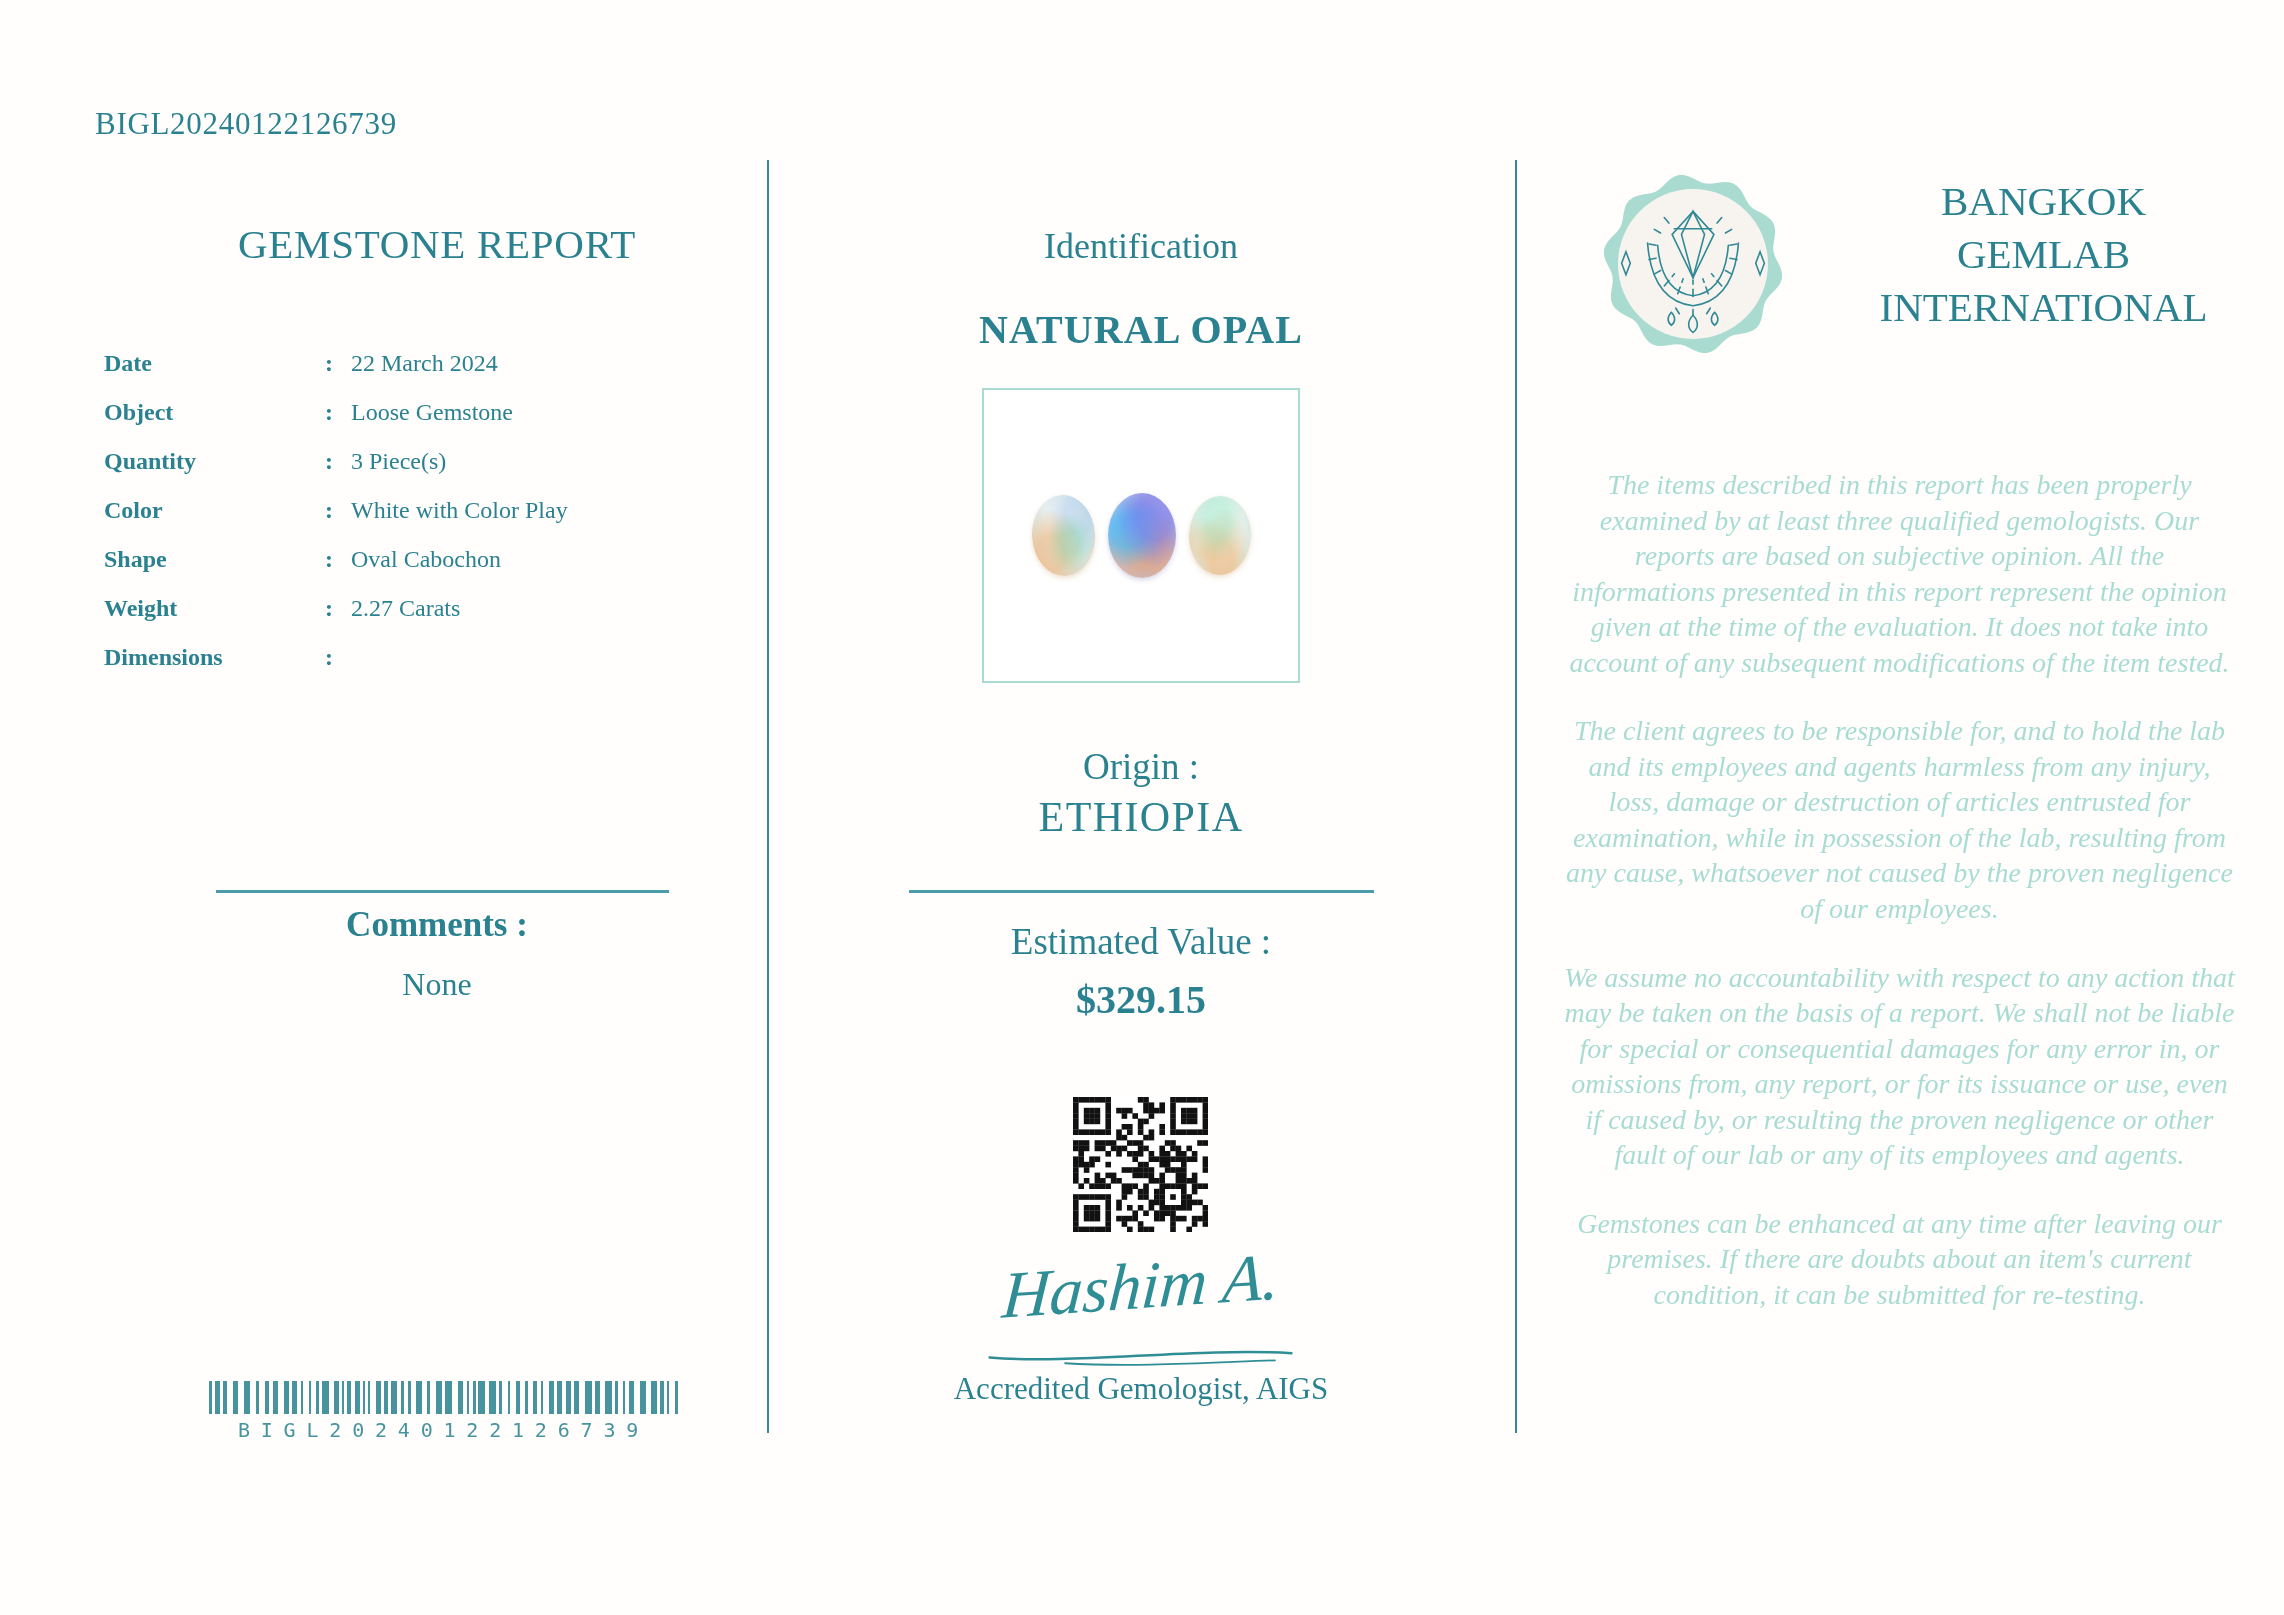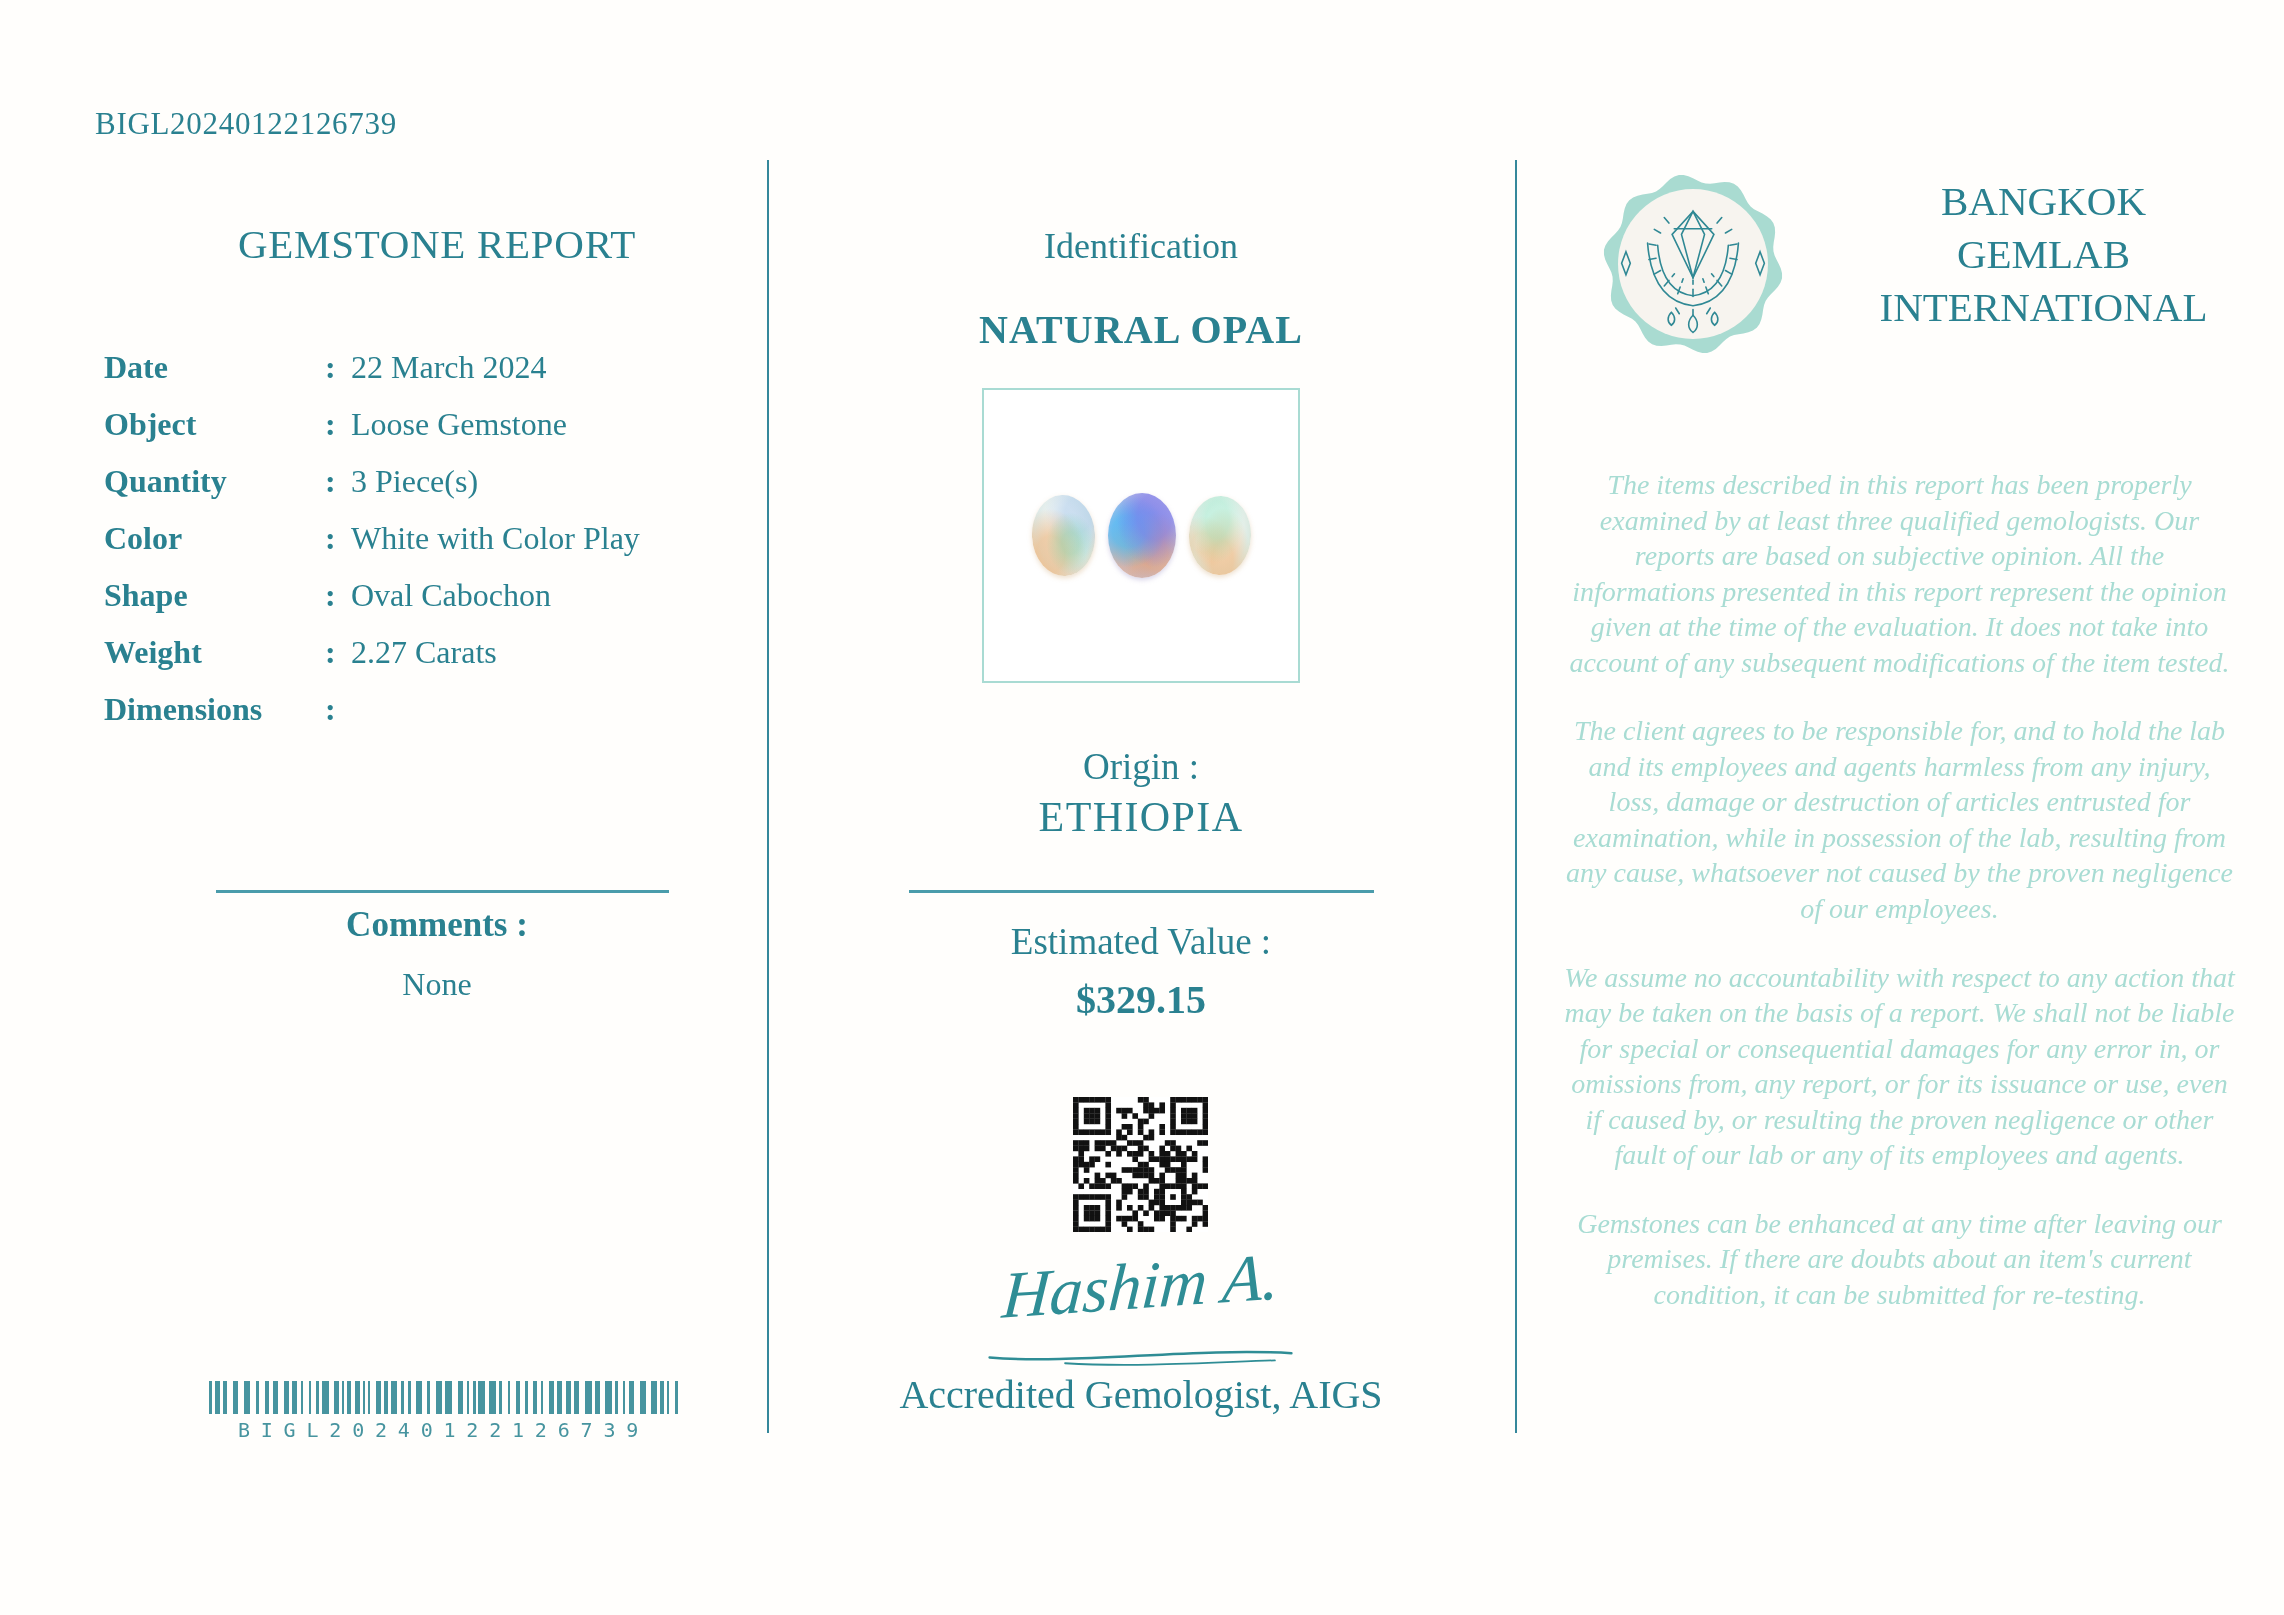--- a/index.html
+++ b/index.html
@@ -8,21 +8,21 @@
     font-family:"Liberation Serif", serif;color:#2a8190;overflow:hidden;
   }
   .abs{position:absolute;}
   .center{text-align:center;}
   
   .vrule{position:absolute;top:160px;height:1273px;width:2.2px;background:#35889b;}
   
   #report-number{left:95px;top:106px;font-size:31px;letter-spacing:0.7px;}
   #report-title{left:101px;top:220px;width:672px;font-size:41px;font-weight:normal;letter-spacing:0.7px;}
   #fields{left:104px;top:351px;width:647px;}
-  .field-row{display:grid;grid-template-columns:221px 26px 1fr;margin-bottom:25px;font-size:32px;line-height:1.0;}
+  .field-row{display:grid;grid-template-columns:221px 26px 1fr;margin-bottom:25px;font-size:24px;line-height:1.0;}
   .field-label{font-weight:bold;}
   .field-colon{font-weight:bold;}
   .field-value2{margin-top:21.6px;}
   .hrule{height:2.9px;background:#4a9cab;}
   #left-hrule{left:216px;top:890px;width:453px;}
   #comments-label{left:101px;top:905px;width:672px;font-size:35px;font-weight:bold;}
   #comments-value{left:101px;top:966px;width:672px;font-size:32px;}
   #barcode{left:209px;top:1381px;width:469px;}
   #barcode-bars{display:flex;align-items:stretch;height:33px;}
   #barcode-bars div{background:#47949f;}
@@ -59,21 +59,21 @@
     box-shadow:0 2.2px 5.8px rgba(205,165,115,.35);}
   #origin-label{left:0;top:745px;width:100%;font-size:37px;}
   #origin-value{left:0;top:793px;width:100%;font-size:42px;font-weight:normal;letter-spacing:1.4px;}
   #mid-hrule{left:142px;top:890px;width:465px;}
   #est-label{left:0;top:920px;width:100%;font-size:37px;}
   #est-value{left:0;top:976px;width:100%;font-size:40px;font-weight:bold;}
   #qr-code{left:306px;top:1097px;width:135px;height:135px;}
   #signature{left:0;top:1248px;width:100%;font-size:66px;font-style:italic;color:#2f8d95;
     transform:rotate(-4deg) skewX(-8deg);}
   #signature-underline{left:219px;top:1346px;}
-  #gemologist-title{left:0;top:1371px;width:100%;font-size:40px;}
+  #gemologist-title{left:0;top:1371px;width:100%;font-size:31px;}
   
   #right{left:1515px;top:0;width:769px;height:1616px;}
   #lab-logo{left:85px;top:171px;width:186px;height:186px;}
   #lab-name{left:320px;top:175px;width:417px;font-size:41px;line-height:53px;text-align:center;}
   #provisions-title{left:0;top:401px;width:100%;font-size:34px;letter-spacing:0.7px;}
   #provisions{left:46px;top:467px;width:677px;}
   #provisions p{margin:0 0 33px 0;font-size:28px;line-height:1.27;font-style:italic;
     color:#a8dcd3;text-align:center;}
 </style>
 </head>

